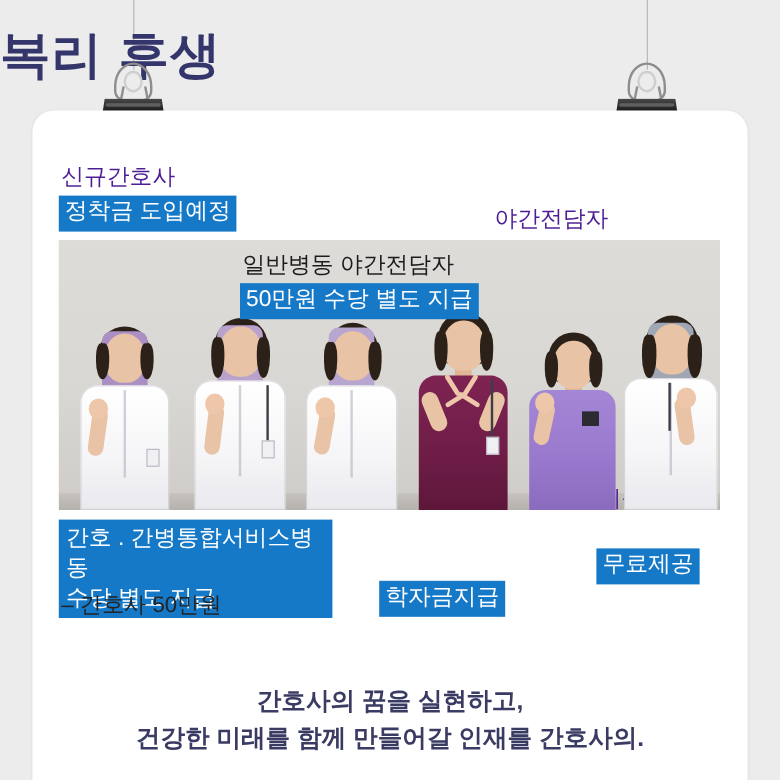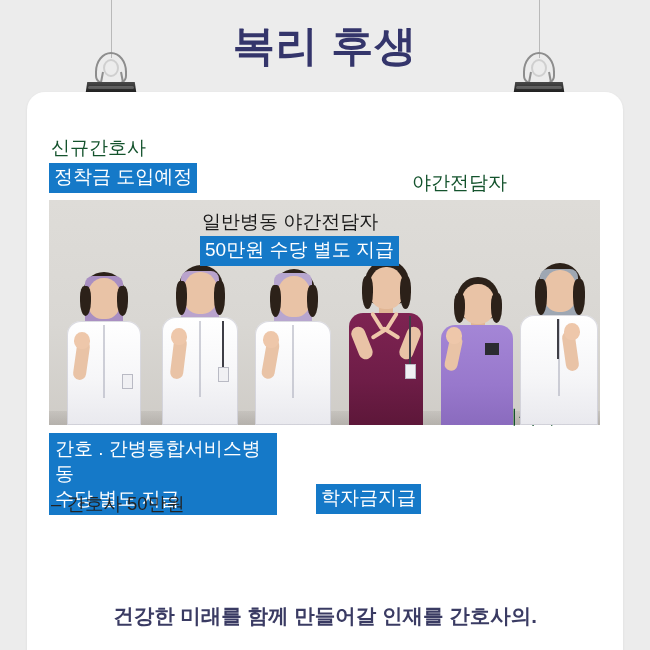--- a/index.html
+++ b/index.html
@@ -22,21 +22,21 @@
     height: 650px;
     background: #ececec;
   }
 
   
   .title {
     position: absolute;
     top: 22px;
     left: 0;
     width: 650px;
-    text-align: center;
+    text-align: left;
     font-size: 42px;
     font-weight: bold;
     letter-spacing: 1px;
     color: #34356b;
     line-height: 1.12;
     white-space: nowrap;
   }
 
   
   .string {
@@ -110,21 +110,21 @@
     width: 596px;
     height: 572px;
     background: #ffffff;
     border-radius: 18px 18px 0 0;
     box-shadow: 0 1px 3px rgba(0,0,0,0.07);
   }
 
   
   .plain {
     position: absolute;
-    color: #14532d;
+    color: #4c1d95;
     font-size: 19px;
     font-weight: 500;
     line-height: 1.18;
     white-space: nowrap;
   }
   .hl {
     position: absolute;
     background: #1579c8;
     color: #ffffff;
     font-size: 19px;
@@ -401,16 +401,18 @@
 
   <div class="hl two-line" style="left:49px; top:433px; width:228px; padding:3px 6px 4px 6px;">
     <span>간호 . 간병통합서비스병동</span><br>
     <span>수당 별도 지급</span>
   </div>
   <div class="dashline" style="left:51px; top:491px;">– 간호사 50만원</div>
 
   <div class="hl" style="left:316px; top:484px;">학자금지급</div>
 
   <div class="plain" style="left:499px; top:406px;">기숙사</div>
-
+  <div class="hl" style="left:497px; top:457px;">무료제공</div>
+
+  <div class="tagline" style="top:570px;">간호사의 꿈을 실현하고,</div>
   <div class="tagline" style="top:601px;">건강한 미래를 함께  만들어갈 인재를 간호사의.</div>
 
 </div>
 
 </body></html>

